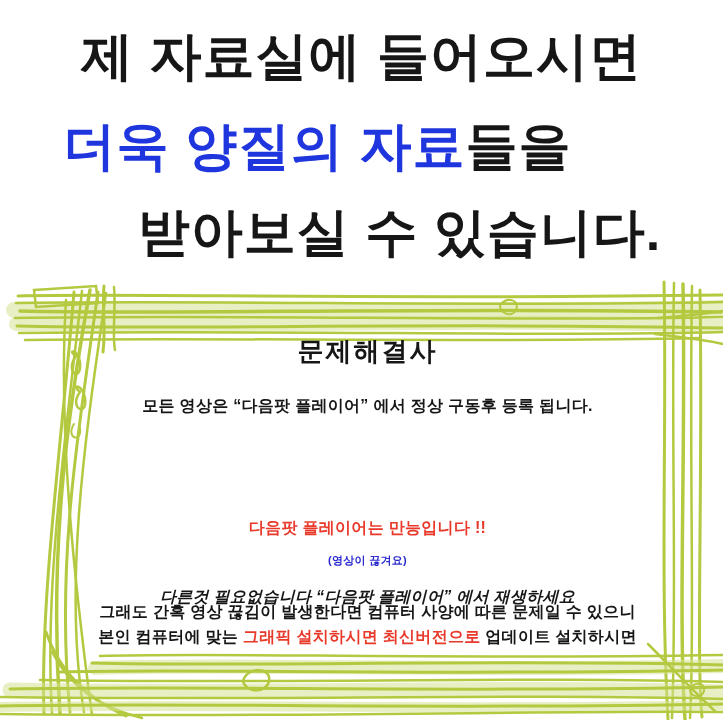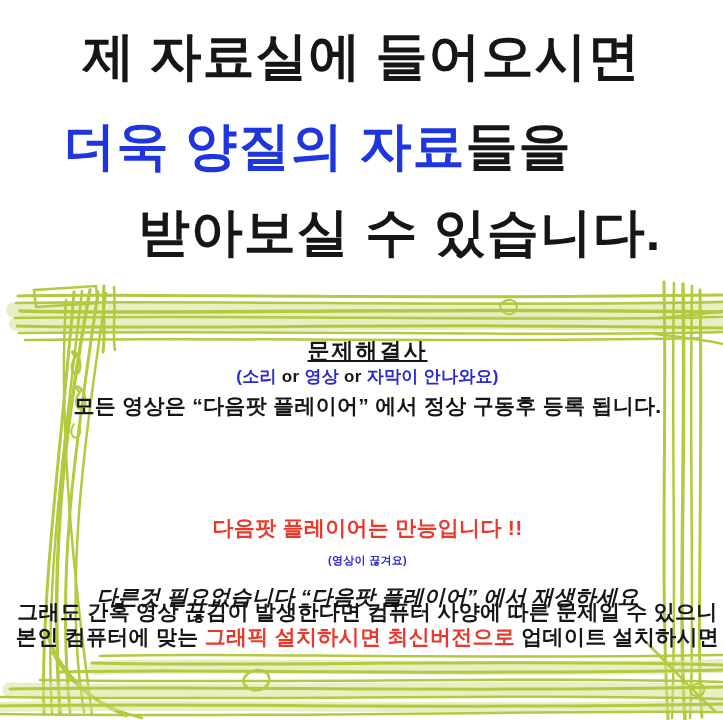--- a/index.html
+++ b/index.html
@@ -17,36 +17,36 @@
     font-family:"Liberation Sans","DejaVu Sans",sans-serif;
     color:var(--text-black);
   }
   
   .intro{position:absolute;left:0;top:0;width:723px;height:280px;}
   .intro .hline{
     position:absolute;left:0;width:723px;text-align:center;
     font-size:52px;font-weight:600;letter-spacing:1px;white-space:nowrap;
     color:var(--text-black);
   }
-  .hline-1{top:22px;font-family:Liberation Serif, serif;}
+  .hline-1{top:22px;}
   .hline-2{top:112px;transform:translateX(-44px);}
   .hline-3{top:198px;transform:translateX(38px);}
   .hl-blue{color:var(--heading-blue);text-align:right;}
   
   .frame-svg{position:absolute;left:0;top:0;width:723px;height:720px;}
   .sk{fill:none;stroke:var(--border-green);stroke-linecap:round;}
   .sk-light{fill:none;stroke:var(--border-green-light);stroke-linecap:round;}
   
   .box-content{position:absolute;left:12px;top:0;width:711px;height:720px;}
   .bline{
     position:absolute;left:0;width:100%;text-align:center;white-space:nowrap;
-    font-weight:bold;font-size:21px;line-height:20px;letter-spacing:0.3px;
+    font-weight:bold;font-size:16px;line-height:20px;letter-spacing:0.3px;
     color:var(--text-black);
   }
-  .box-title{top:339px;font-size:22px;line-height:24px;letter-spacing:2px;text-decoration:underline;}
+  .box-title{top:339px;font-size:26px;line-height:24px;letter-spacing:2px;}
   .q1-header{top:367px;font-size:17px;}
   .b1{top:396px;} .b2{top:422px;} .b3{top:447px;}
   .r1{top:473px;} .r2{top:498px;margin-top:20px;}
   .q2-header{top:550px;font-size:11px;}
   .c1{top:587px;font-style:italic;} .c2{top:602px;} .c3{top:627px;}
   .c-blue{color:var(--box-blue);}
   .c-red{color:var(--alert-red);}
   .c-black{color:var(--text-black);}
 </style>
 </head>
@@ -114,21 +114,20 @@
 
   <path class="sk" stroke-width="2.5" d="M243,681 C247,666 272,667 269,681 C267,693 246,694 243,681"></path>
   <path class="sk" stroke-width="2" d="M690,690 C692,681 706,682 704,691 C702,698 691,698 690,690"></path>
 
   <path class="sk" stroke-width="2.5" d="M648,644 C676,672 694,692 716,712"></path>
 </svg>
 
 <div class="box-content">
   <div class="bline box-title">문제해결사</div>
 
-  <div class="bline q1-header"><span class="c-blue">(소리</span><span class="c-black"> or </span><span class="c-blue">영상</span><span class="c-black"> or </span><span class="c-blue">자막이 안나와요)</span></div>
 
   <div class="bline b1">모든 영상은 “다음팟 플레이어” 에서 정상 구동후 등록 됩니다.</div>
 
   <div class="bline r2 c-red">다음팟 플레이어는 만능입니다 !!</div>
 
   <div class="bline q2-header c-blue">(영상이 끊겨요)</div>
 
   <div class="bline c1">다른것 필요없습니다 “다음팟 플레이어” 에서 재생하세요</div>
   <div class="bline c2">그래도 간혹 영상 끊김이 발생한다면 컴퓨터 사양에 따른 문제일 수 있으니</div>
 

